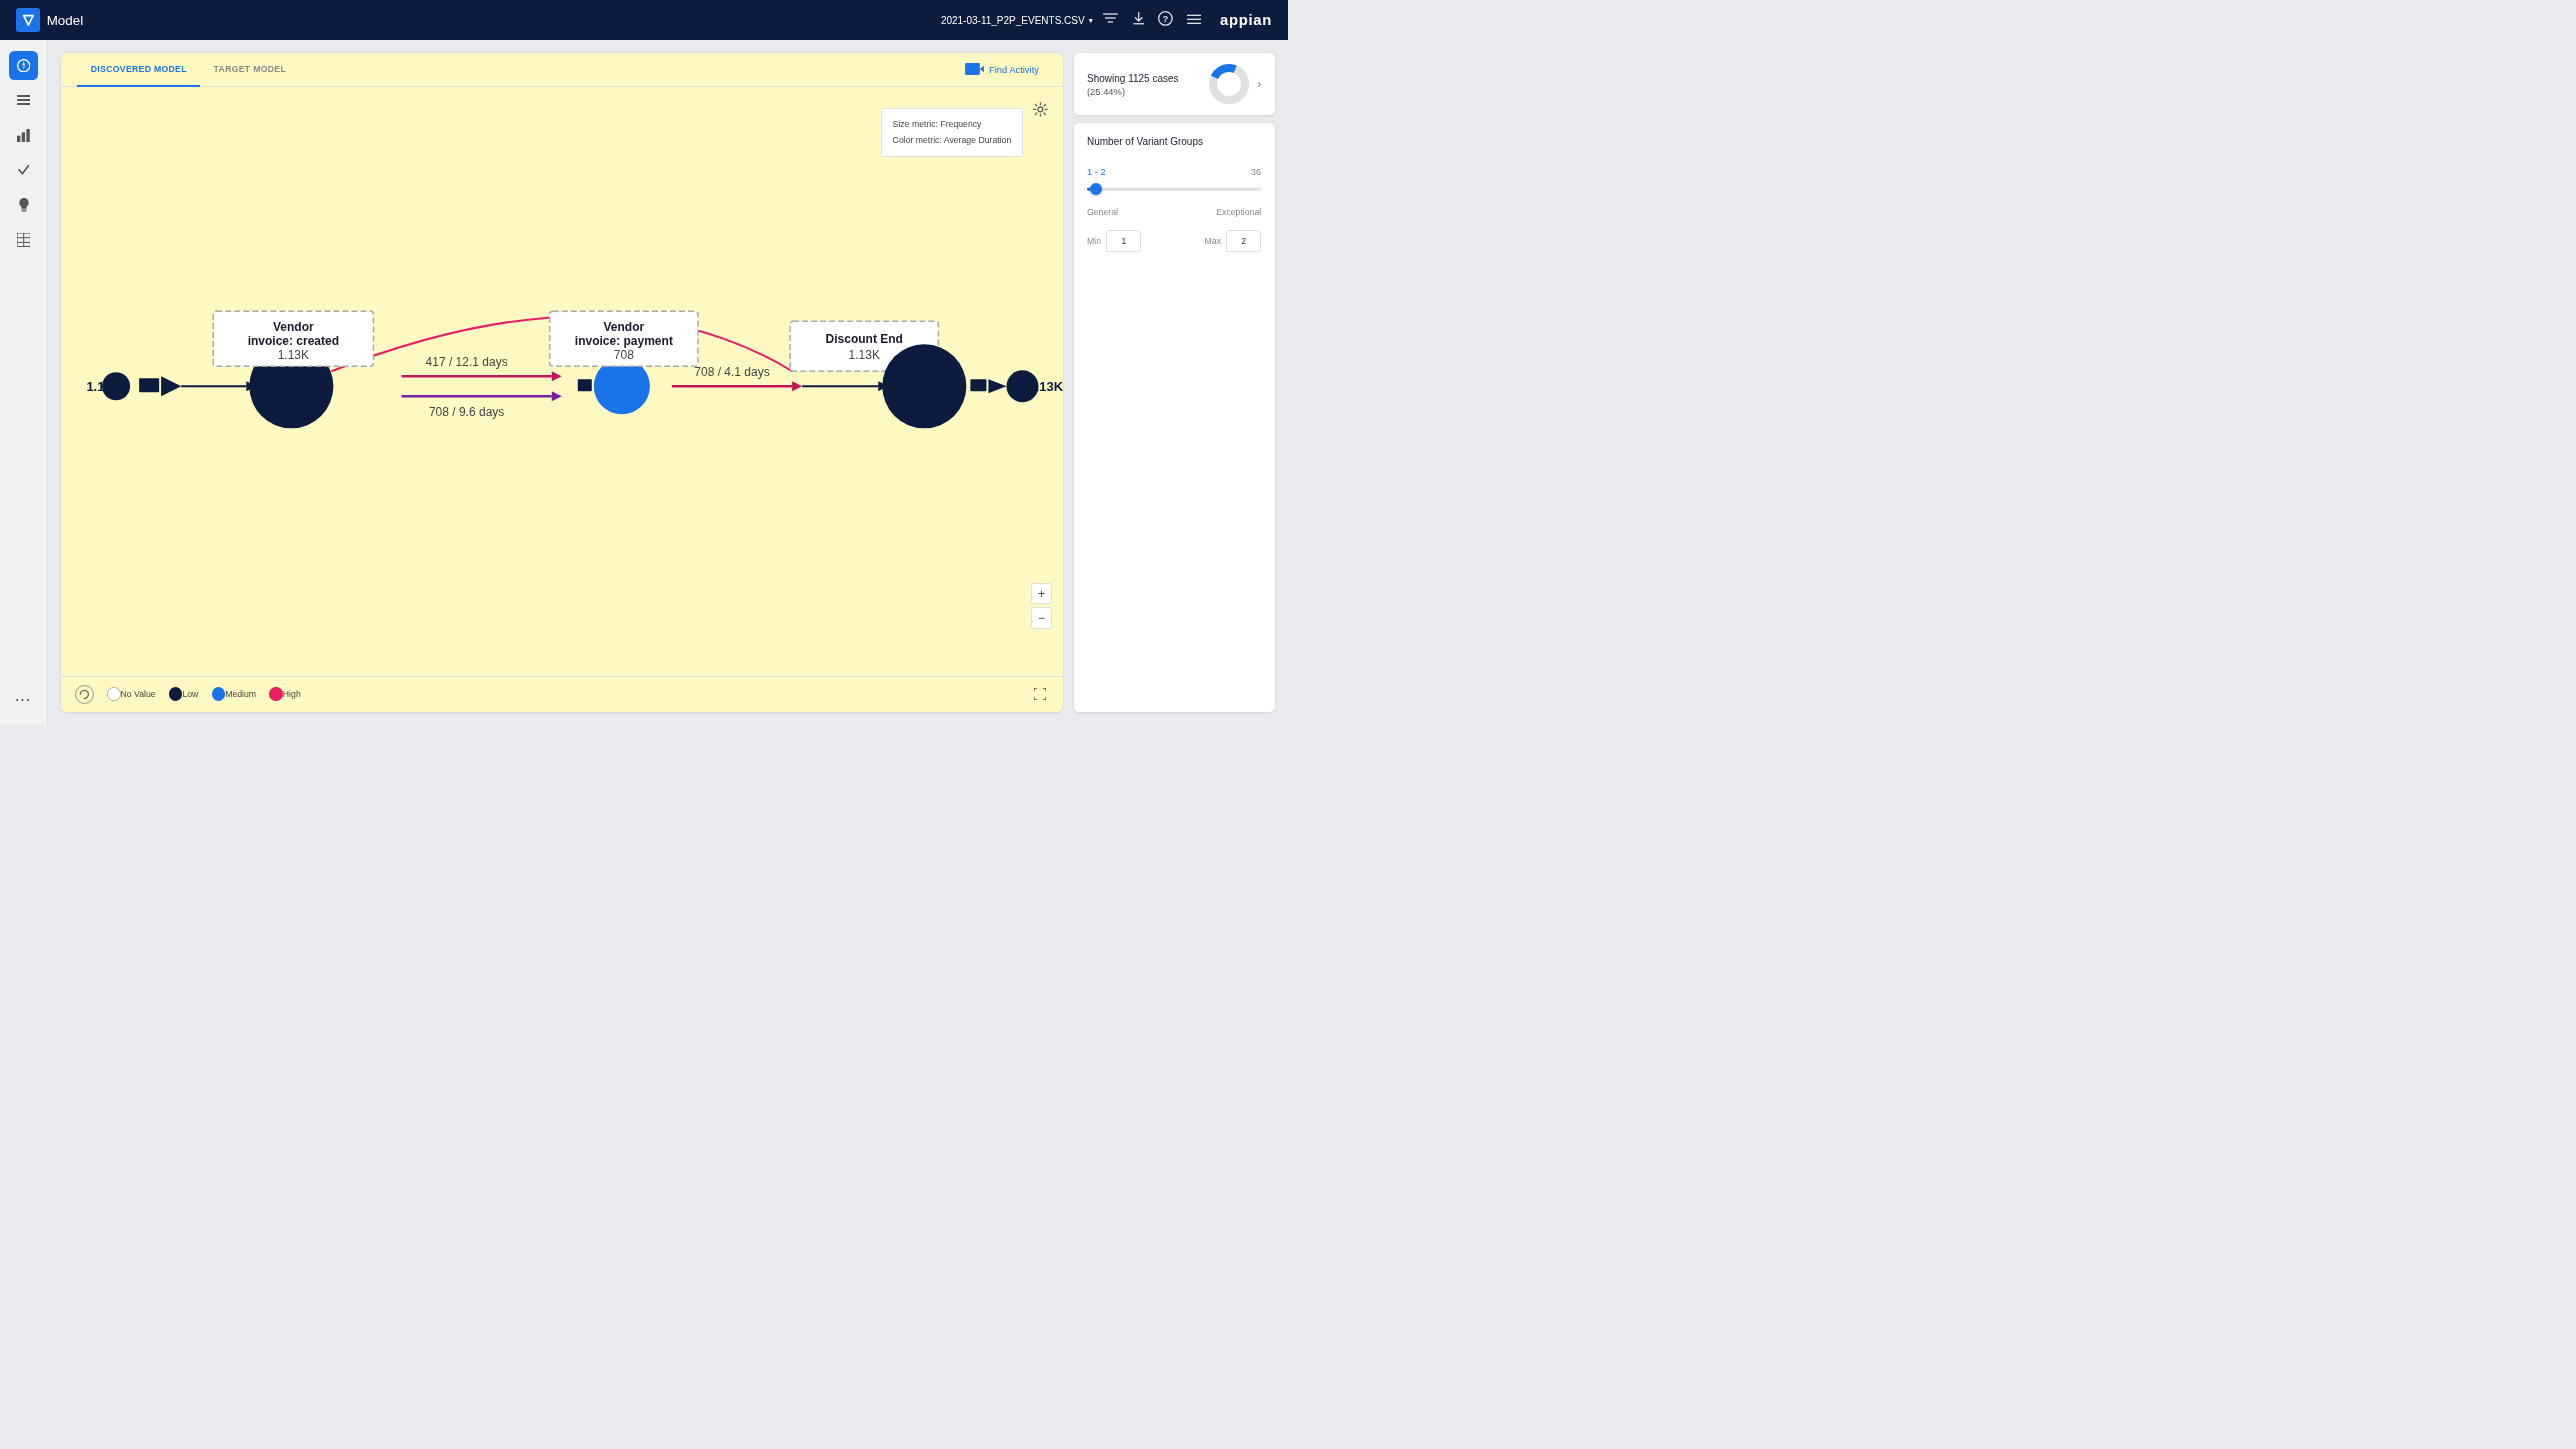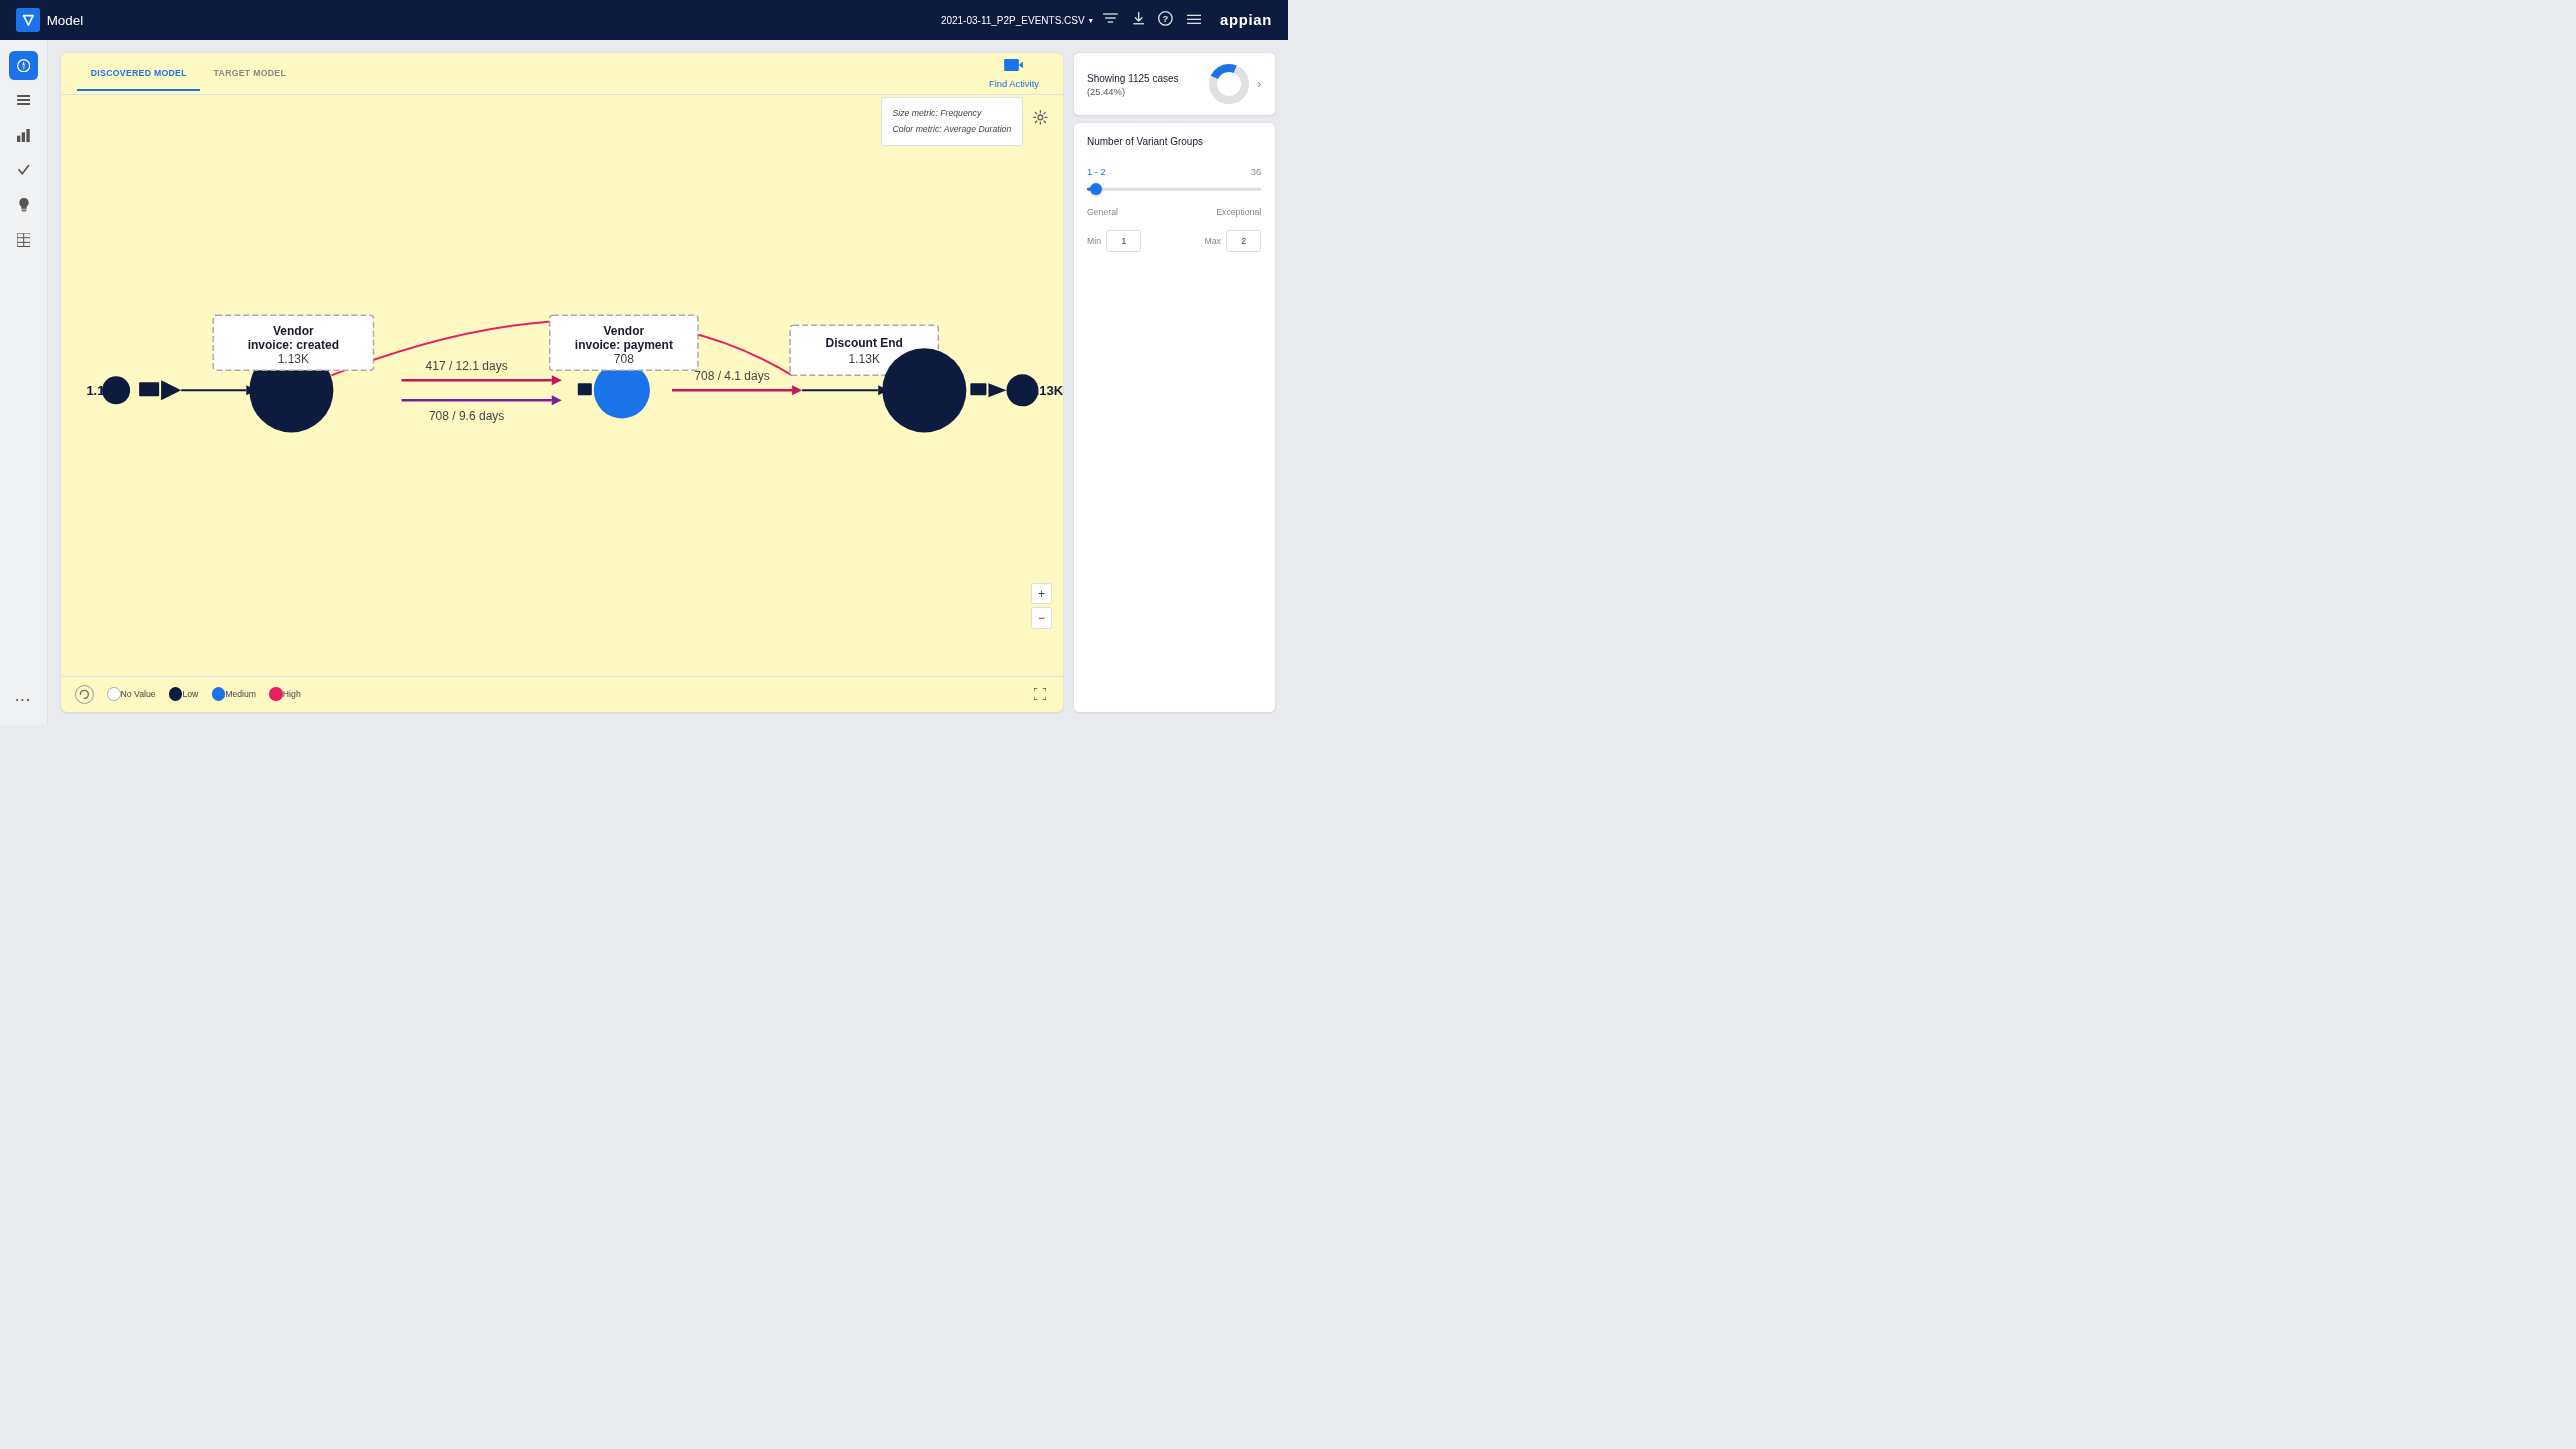--- a/index.html
+++ b/index.html
@@ -153,42 +153,40 @@
     .tabs-spacer { flex: 1; }
     .find-activity-btn {
       display: flex;
       align-items: center;
       gap: 5.4px;
       color: #1a73e8;
       font-size: 9.4px;
       font-weight: 500;
       cursor: pointer;
       padding: 5.4px 8px;
-      flex-direction: column;
     }
 
     
     .diagram-area {
       flex: 1;
       position: relative;
       overflow: hidden;
     }
 
     .metrics-box {
       position: absolute;
-      top: 2px;
+      top: 21px;
       right: 40px;
       background: white;
       border: 0.7px solid #e0e0e0;
       border-radius: 2.7px;
       padding: 8px 10.7px;
       font-size: 8.7px;
       color: #444;
       line-height: 1.8;
-      font-style: italic;
     }
     .settings-btn {
       position: absolute;
       top: 10.7px;
       right: 10.7px;
       width: 24px;
       height: 24px;
       display: flex;
       align-items: center;
       justify-content: center;

